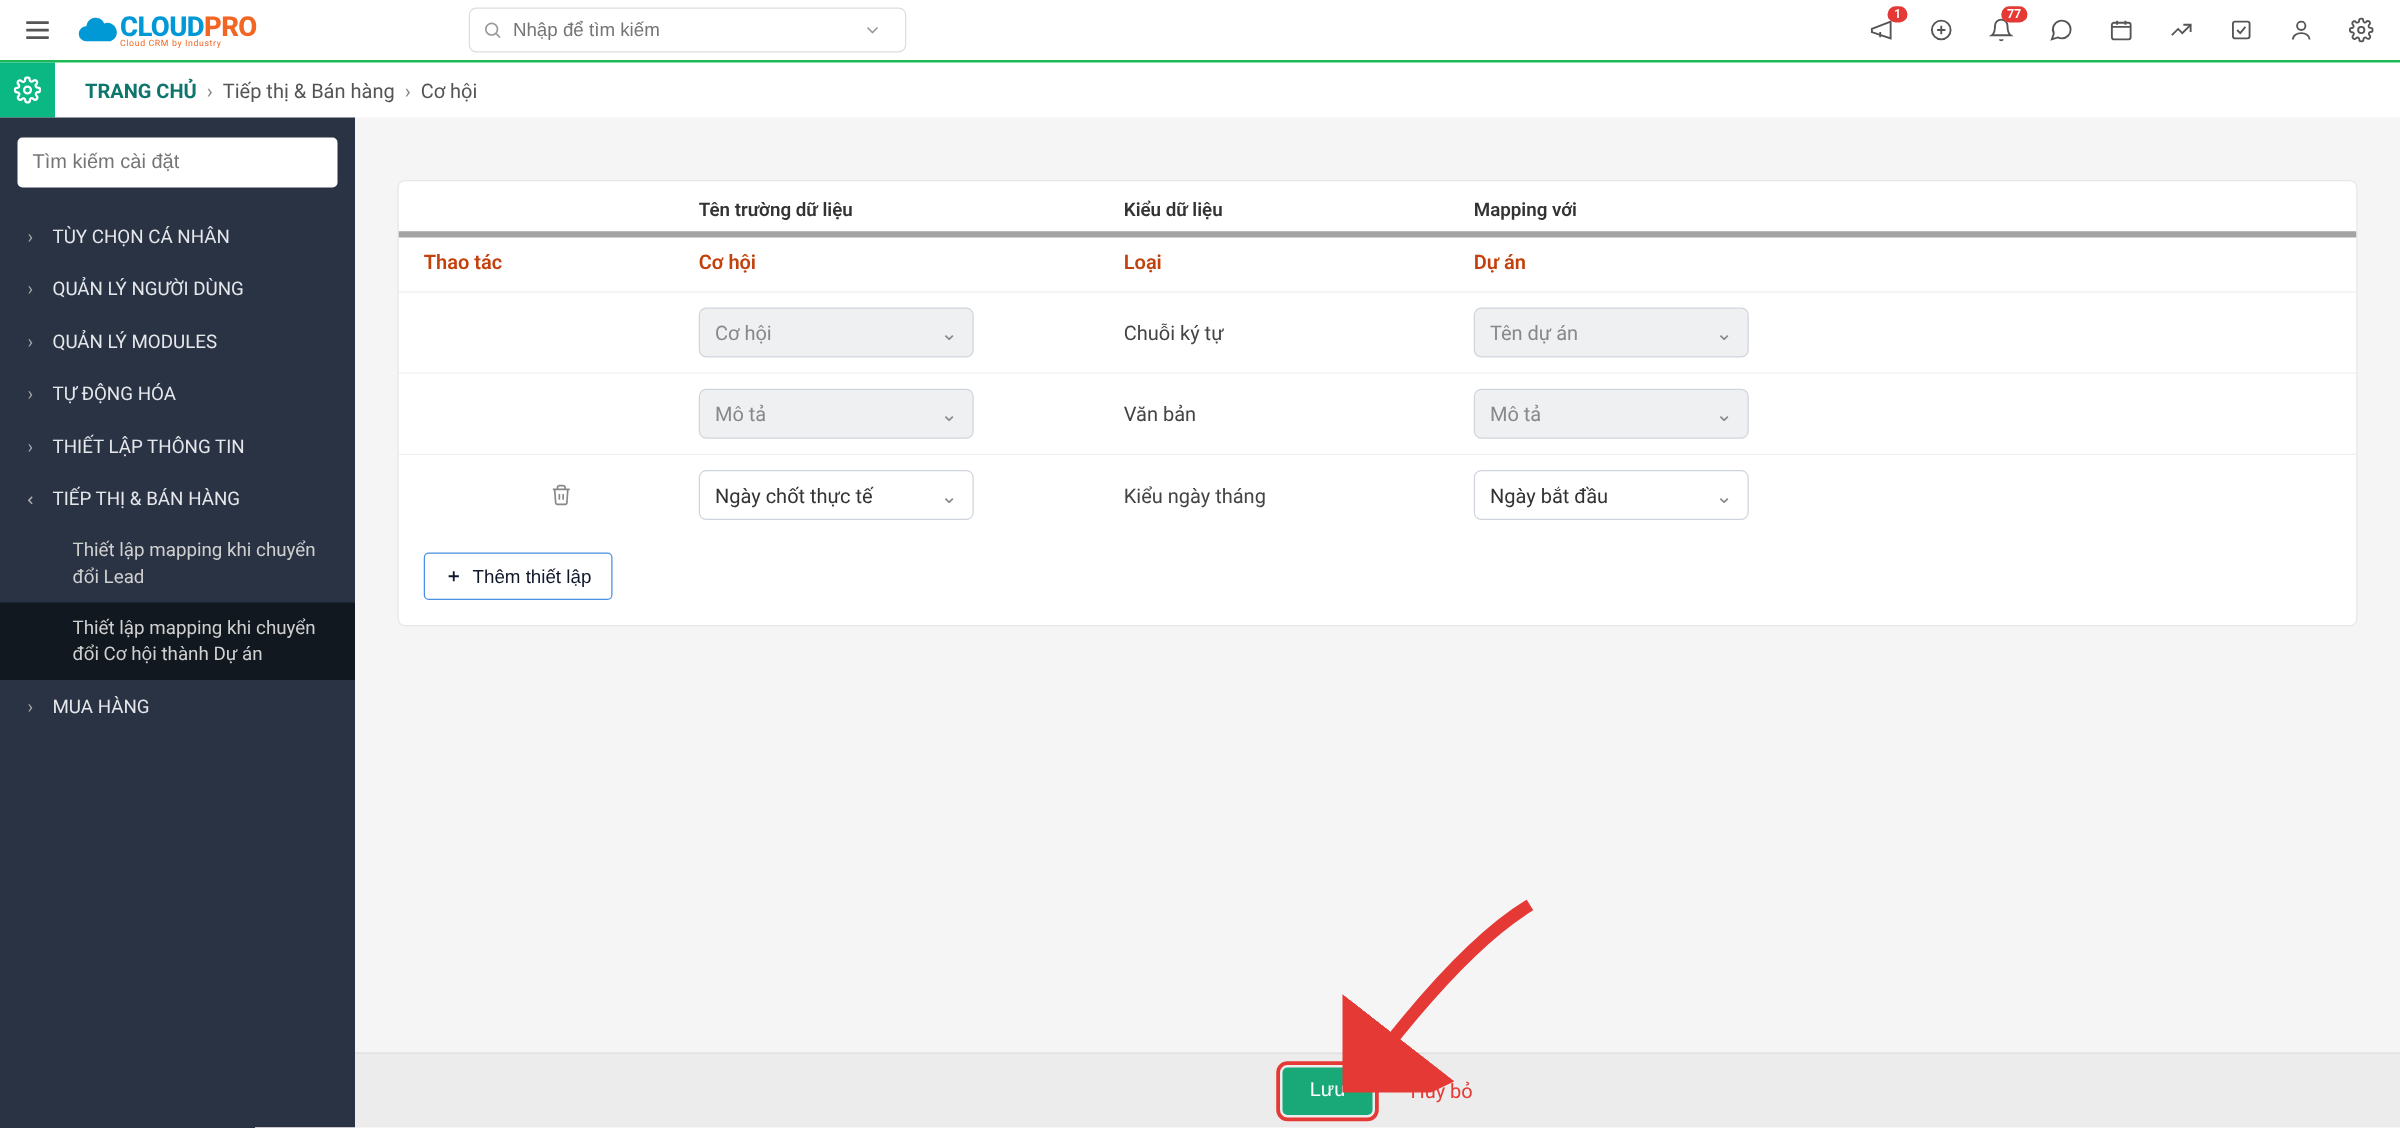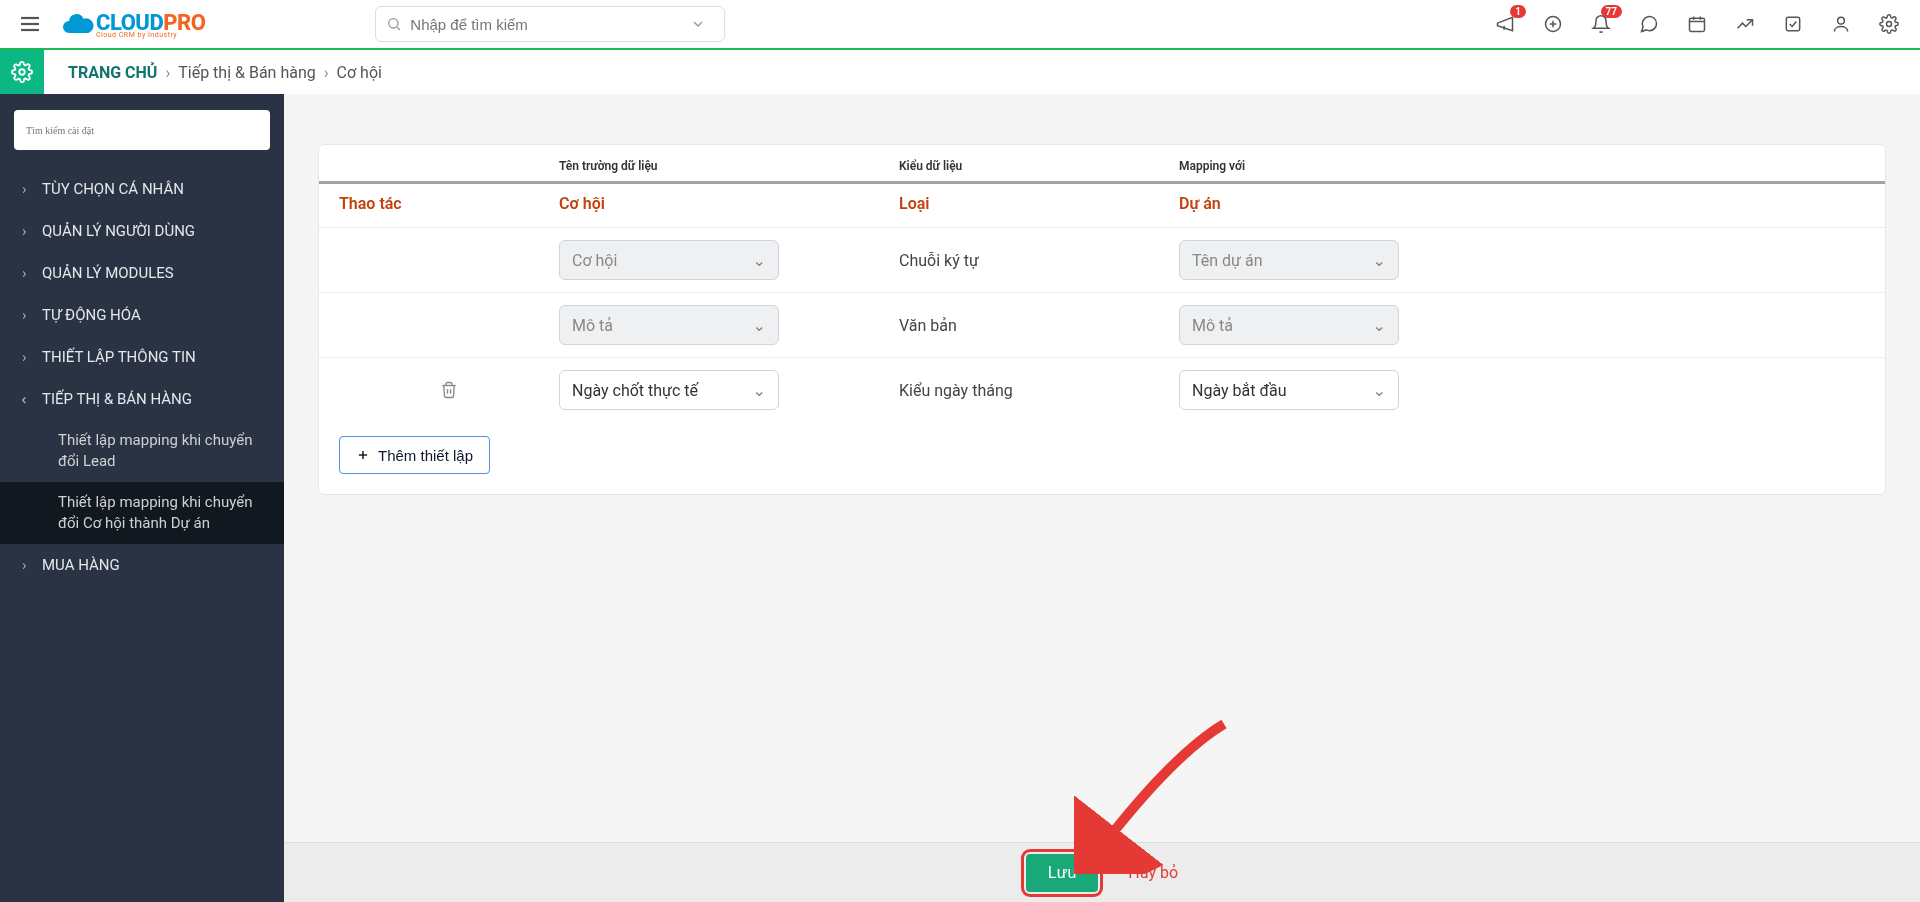--- a/index.html
+++ b/index.html
@@ -30,33 +30,33 @@
   .gear-btn { width: 44px; height: 44px; background: #0bb783; display: flex; align-items: center; justify-content: center; color: #fff; }
   .gear-btn svg { width: 22px; height: 22px; }
   .crumbs { display: flex; align-items: center; gap: 8px; padding-left: 24px; font-size: 16px; color: #555; }
   .crumbs .home { font-weight: 700; color: #0f766e; }
   .crumbs .sep { color: #888; }
 
   
   .layout { display: flex; height: calc(100vh - 94px); }
   .sidebar { width: 284px; background: #2a3344; color: #ddd; display: flex; flex-direction: column; padding-top: 16px; }
   .sidebar-search { margin: 0 14px 18px; }
-  .sidebar-search input { width: 100%; height: 40px; border: none; border-radius: 4px; padding: 14px 12px; font-size: 10px; outline: none; font-family: Liberation Serif, serif; }
+  .sidebar-search input { width: 100%; height: 40px; border: none; border-radius: 4px; padding: 14px 12px; font-size: 16px; outline: none; }
   .nav-item { display: flex; align-items: center; gap: 10px; padding: 12px 22px; cursor: pointer; font-size: 15px; color: #e5e7eb; }
   .nav-item.open .chev { transform: rotate(90deg); }
   .nav-item .chev { width: 10px; display: inline-block; color: #aaa; flex-shrink: 0; }
   .sub-item { padding: 10px 24px 10px 58px; font-size: 15px; color: #d0d0d0; cursor: pointer; line-height: 1.4; }
   .sub-item.active { background: #111820; }
 
   
   .main { flex: 1; background: #f5f5f5; display: flex; flex-direction: column; }
   .content { flex: 1; padding: 50px 34px 20px; overflow: auto; }
   .card { background: #fff; border: 1px solid #e5e7eb; border-radius: 6px; }
   .tbl { width: 100%; }
-  .tbl-head { display: grid; grid-template-columns: 220px 340px 280px 1fr; padding: 14px 20px 8px; font-size: 12px; color: #333; border-bottom: 3px solid #a3a3a3; font-weight: 600; }
+  .tbl-head { display: grid; grid-template-columns: 220px 340px 280px 1fr; padding: 14px 20px 8px; font-size: 15px; color: #333; border-bottom: 5px solid #a3a3a3; font-weight: 600; }
   .tbl-sub { display: grid; grid-template-columns: 220px 340px 280px 1fr; padding: 10px 20px 14px; font-size: 16px; color: #c2410c; border-bottom: 1px solid #eee; font-weight: 600; }
   .tbl-row { display: grid; grid-template-columns: 220px 340px 280px 1fr; padding: 12px 20px; align-items: center; font-size: 16px; color: #444; }
   .sep-row { border-bottom: 1px solid #f0f0f0; }
   .select { display: flex; align-items: center; justify-content: space-between; height: 40px; border: 1px solid #d0d5dd; border-radius: 6px; padding: 0 12px; width: 220px; background: #fff; color: #333; cursor: pointer; }
   .select.disabled { background: #eef0f2; color: #888; cursor: default; }
   .select .chev { color: #888; }
   .trash { color: #888; cursor: pointer; display: flex; justify-content: center; }
   .trash svg { width: 18px; height: 18px; }
   .add-row { padding: 14px 20px 20px; }
   .add-btn { display: inline-flex; align-items: center; gap: 8px; border: 1px solid #4a90e2; color: #0f172a; background: #fff; height: 38px; padding: 0 16px; border-radius: 4px; font-size: 15px; cursor: pointer; }

